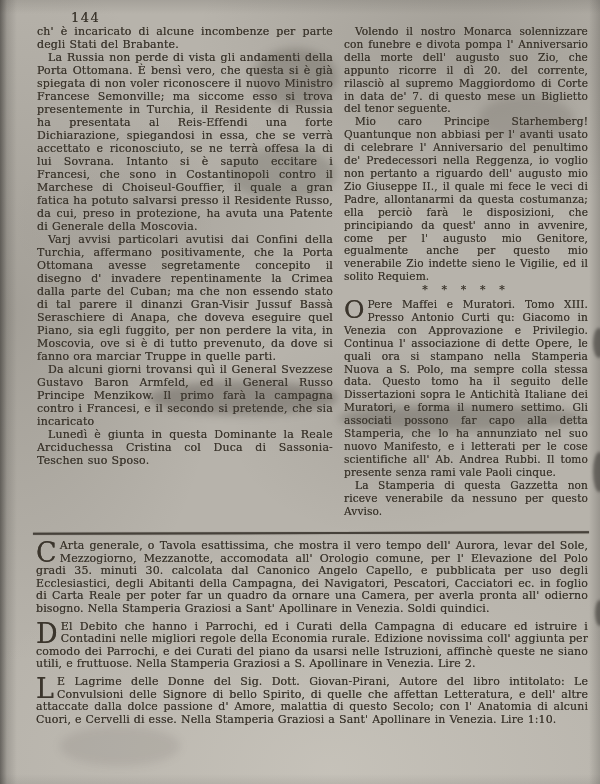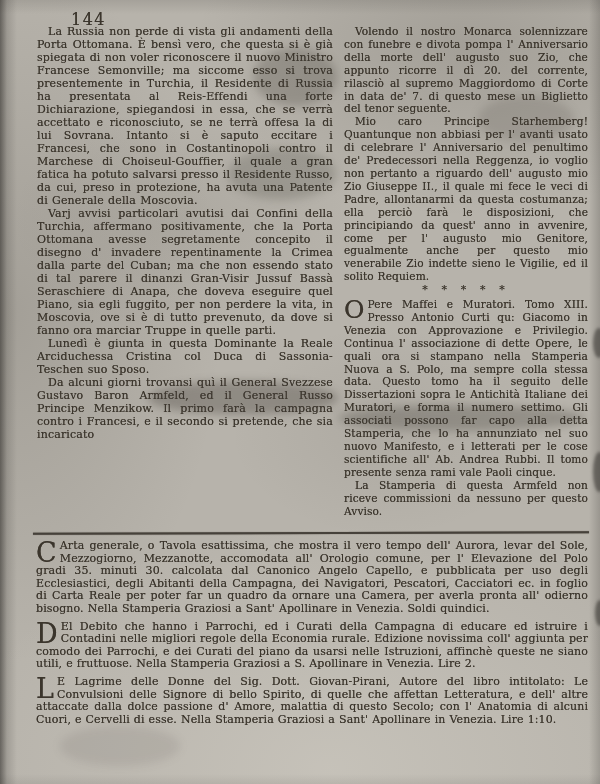--- a/index.html
+++ b/index.html
@@ -15,21 +15,21 @@
       linear-gradient(0deg, rgba(35,33,30,.08) 0px, rgba(35,33,30,0) 10px),
       radial-gradient(ellipse 420px 260px at 78% 6%, rgba(84,80,73,.20), transparent 65%),
       radial-gradient(ellipse 300px 500px at 2% 40%, rgba(84,80,73,.20), transparent 70%),
       radial-gradient(ellipse 520px 340px at 55% 98%, rgba(228,224,214,.32), transparent 72%),
       radial-gradient(ellipse 240px 160px at 30% 28%, rgba(84,80,73,.10), transparent 70%),
       radial-gradient(ellipse 220px 150px at 64% 55%, rgba(84,80,73,.09), transparent 70%);
   }
   .ink { text-shadow:0 0 .6px rgba(59,53,44,.75); }
   .pageno {
     position:absolute; left:71px; top:10px;
-    font-size:16px; letter-spacing:1.5px;
+    font-size:13px; letter-spacing:1.5px;
   }
   .cols {
     position:absolute; left:37px; top:25px; width:551px;
     display:flex; gap:11px;
   }
   .col { text-align:justify; }
   .col.left  { width:296px; font-size:11px;   line-height:13.0px; letter-spacing:.15px; word-spacing:.5px; }
   .col.right { width:244px; font-size:10.6px; line-height:12.9px; letter-spacing:.1px;  word-spacing:.3px; }
   .col p { margin:0; text-indent:11px; }
   .col p.noindent { text-indent:0; }
@@ -64,34 +64,35 @@
 </style>
 </head>
 <body>
 
 <div class="page ink">
 
   <div class="pageno">144</div>
 
   <div class="cols">
     <div class="col left">
+      <p class="noindent">ch' è incaricato di alcune incombenze per parte degli Stati del Brabante.</p>
       <p>La Russia non perde di vista gli andamenti della Porta Ottomana. È bensì vero, che questa si è già spiegata di non voler riconoscere il nuovo Ministro Francese Semonville; ma siccome esso si trova presentemente in Turchia, il Residente di Russia ha presentata al Reis-Effendi una forte Dichiarazione, spiegandosi in essa, che se verrà accettato e riconosciuto, se ne terrà offesa la di lui Sovrana. Intanto si è saputo eccitare i Francesi, che sono in Costantinopoli contro il Marchese di Choiseul-Gouffier, il quale a gran fatica ha potuto salvarsi presso il Residente Russo, da cui, preso in protezione, ha avuta una Patente di Generale della Moscovia.</p>
       <p>Varj avvisi particolari avutisi dai Confini della Turchia, affermano positivamente, che la Porta Ottomana avesse segretamente concepito il disegno d' invadere repentinamente la Crimea dalla parte del Cuban; ma che non essendo stato di tal parere il dinanzi Gran-Visir Jussuf Bassà Seraschiere di Anapa, che doveva eseguire quel Piano, sia egli fuggito, per non perdere la vita, in Moscovia, ove si è di tutto prevenuto, da dove si fanno ora marciar Truppe in quelle parti.</p>
+      <p>Da alcuni giorni trovansi quì il General Svezzese Gustavo Baron Armfeld, ed il General Russo Principe Menzikow. Il primo farà la campagna contro i Francesi, e il secondo si pretende, che sia incaricato</p>
       <p>Lunedì è giunta in questa Dominante la Reale Arciduchessa Cristina col Duca di Sassonia-Teschen suo Sposo.</p>
-      <p>Da alcuni giorni trovansi quì il General Svezzese Gustavo Baron Armfeld, ed il General Russo Principe Menzikow. Il primo farà la campagna contro i Francesi, e il secondo si pretende, che sia incaricato</p>
     </div>
 
     <div class="col right">
       <p>Volendo il nostro Monarca solennizzare con funebre e divota pompa l' Anniversario della morte dell' augusto suo Zio, che appunto ricorre il dì 20. del corrente, rilasciò al supremo Maggiordomo di Corte in data de' 7. di questo mese un Biglietto del tenor seguente.</p>
       <p class="italic">Mio caro Principe Starhemberg! Quantunque non abbiasi per l' avanti usato di celebrare l' Anniversario del penultimo de' Predecessori nella Reggenza, io voglio non pertanto a riguardo dell' augusto mio Zio Giuseppe II., il quale mi fece le veci di Padre, allontanarmi da questa costumanza; ella perciò farà le disposizioni, che principiando da quest' anno in avvenire, come per l' augusto mio Genitore, egualmente anche per questo mio venerabile Zio indette sieno le Vigilie, ed il solito Requiem.</p>
       <p class="sep">* * * * *</p>
       <p class="noindent">
         <span class="dropcap">O</span><span class="italic">Pere Maffei e Muratori. Tomo XIII. Presso Antonio Curti qu: Giacomo in Venezia con Approvazione e Privilegio. </span><span>Continua l' associazione di dette Opere, le quali ora si stampano nella Stamperia Nuova a S. Polo, ma sempre colla stessa data. Questo tomo ha il seguito delle </span><span class="italic">Dissertazioni sopra le Antichità Italiane dei Muratori</span><span>, e forma il numero settimo. Gli associati possono far capo alla detta Stamperia, che lo ha annunziato nel suo nuovo Manifesto, e i letterati per le cose scientifiche all' Ab. Andrea Rubbi. Il tomo presente senza rami vale Paoli cinque.</span>
       </p>
-      <p class="italic">La Stamperia di questa Armfeld non riceve commissioni da nessuno per questo Avviso.</p>
+      <p class="italic">La Stamperia di questa Gazzetta non riceve venerabile da nessuno per questo Avviso.</p>
     </div>
   </div>
 
   <div class="rule"></div>
 
   <div class="bottom">
     <p>
       <span class="dropcap">C</span><span>Arta generale, o Tavola esattissima, che mostra il vero tempo dell' Aurora, levar del Sole, Mezzogiorno, Mezzanotte, accomodata all' Orologio comune, per l' Elevazione del Polo gradi 35. minuti 30. calcolata dal Canonico Angelo Capello, e pubblicata per uso degli Ecclesiastici, degli Abitanti della Campagna, dei Navigatori, Pescatori, Cacciatori ec. in foglio di Carta Reale per poter far un quadro da ornare una Camera, per averla pronta all' odierno bisogno. Nella Stamperia Graziosi a Sant' Apollinare in Venezia. Soldi quindici.</span>
     </p>
     <p>

